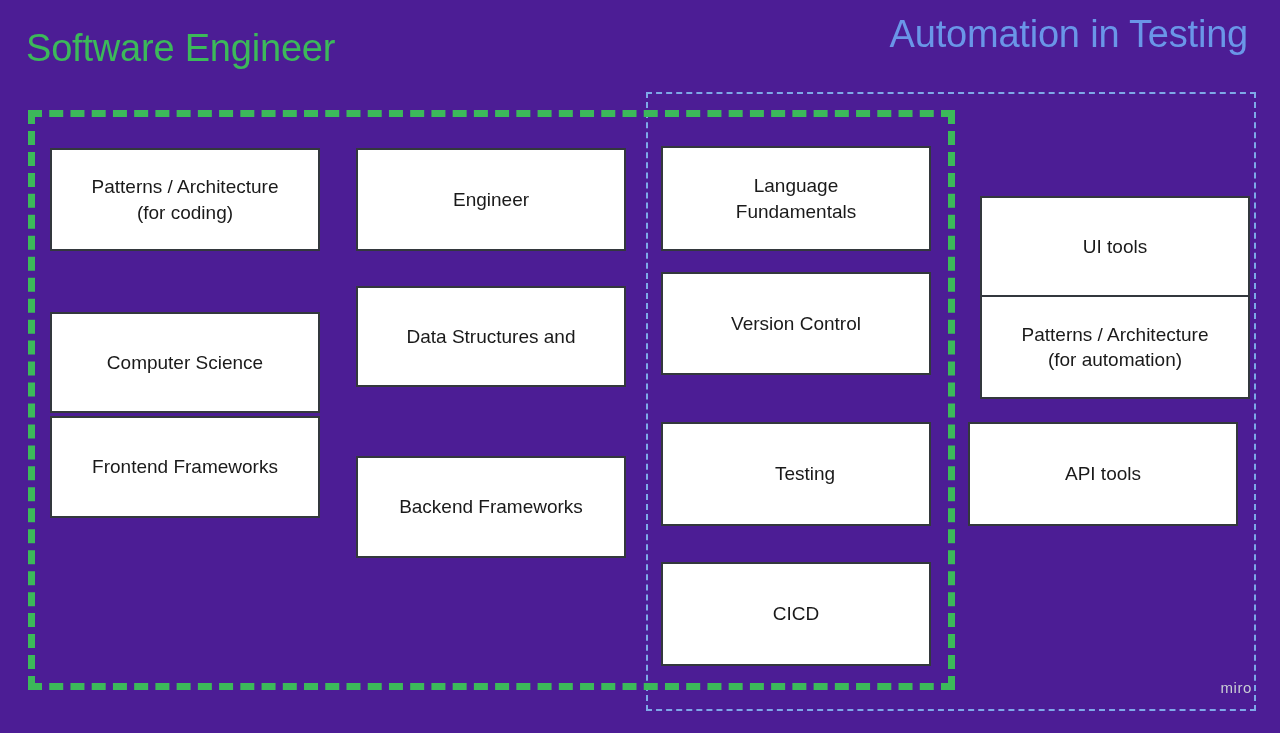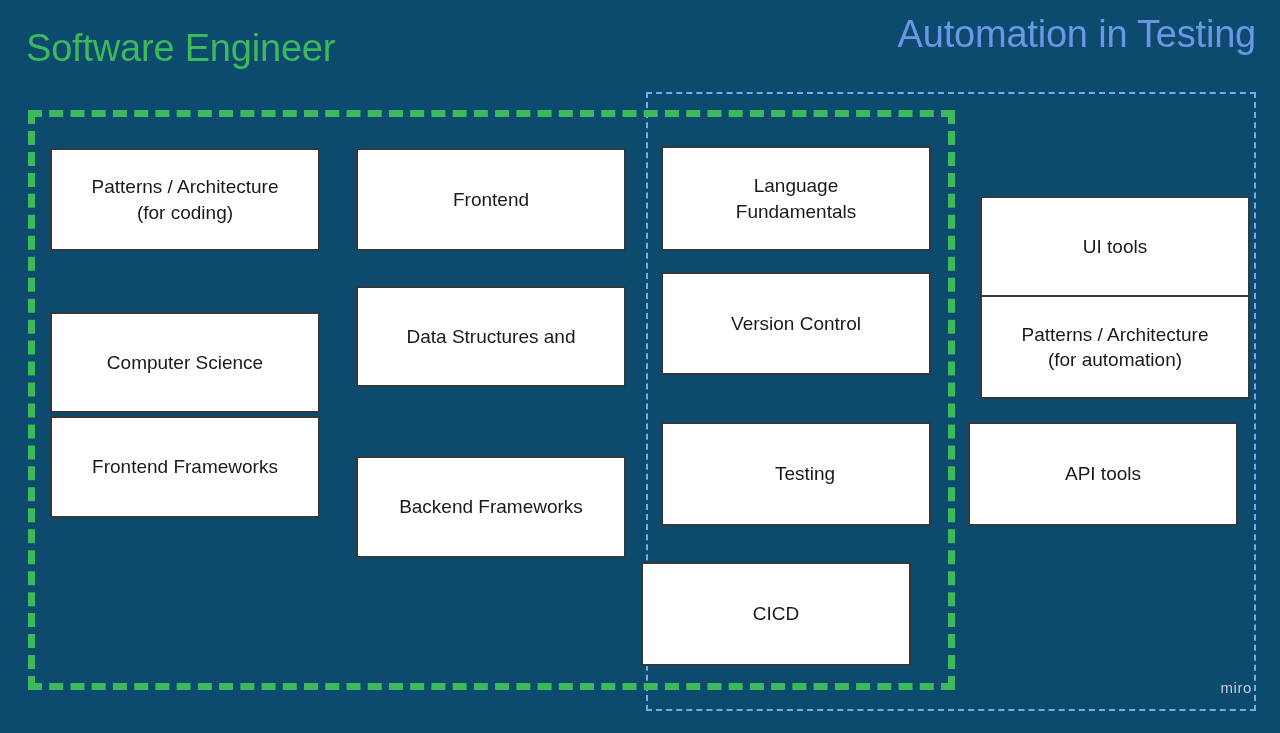--- a/index.html
+++ b/index.html
@@ -9,40 +9,40 @@
     background: #ffffff;
   }
   body {
     font-family: "Liberation Sans", sans-serif;
     -webkit-font-smoothing: antialiased;
   }
   #canvas {
     position: relative;
     width: 1280px;
     height: 733px;
-    background: #0c4a6e;
+    background: #4c1d95;
     overflow: hidden;
   }
 
   
   .title {
     position: absolute;
     font-size: 38px;
     font-weight: 400;
     letter-spacing: -0.2px;
     white-space: nowrap;
     line-height: 1;
   }
   #title-left {
     left: 26px;
     top: 29px;
     color: #3CB95A;
   }
   #title-right {
-    right: 24px;
+    right: 32px;
     top: 15px;
     color: #6A96E8;
   }
 
   
   .group-box {
     position: absolute;
     box-sizing: border-box;
     background: transparent;
     pointer-events: none;
@@ -89,21 +89,21 @@
 
   
   #node-databases            { left: 356px; top: 148px; width: 270px; height: 103px; }
   #node-data-structures      { left: 356px; top: 286px; width: 270px; height: 101px; }
   #node-backend-frameworks   { left: 356px; top: 416px; width: 270px; height: 102px; margin-top: 40px; }
 
   
   #node-language-fundamentals{ left: 661px; top: 146px; width: 270px; height: 105px; }
   #node-version-control      { left: 661px; top: 272px; width: 270px; height: 103px; }
   #node-testing              { left: 661px; top: 422px; width: 270px; height: 104px; padding-left: 28px; }
-  #node-cicd                 { left: 641px; top: 562px; width: 270px; height: 104px; }
+  #node-cicd                 { left: 661px; top: 562px; width: 270px; height: 104px; }
 
   
   #node-ui-tools             { left: 980px; top: 168px; width: 270px; height: 101px; margin-top: 28px; }
   #node-patterns-automation  { left: 980px; top: 295px; width: 270px; height: 104px; }
   #node-api-tools            { left: 968px; top: 422px; width: 270px; height: 104px; }
 
   
   #miro-watermark {
     position: absolute;
     right: 28px;
@@ -142,21 +142,21 @@
   </div>
 
   <div class="node" id="node-frontend-frameworks">
     <div>
       <span>Frontend Frameworks</span>
     </div>
   </div>
 
   <div class="node" id="node-databases">
     <div>
-      <span>Frontend</span>
+      <span>Engineer</span>
     </div>
   </div>
 
   <div class="node" id="node-data-structures">
     <div>
       <span>Data Structures and</span>
     </div>
   </div>
 
   <div class="node" id="node-backend-frameworks">

